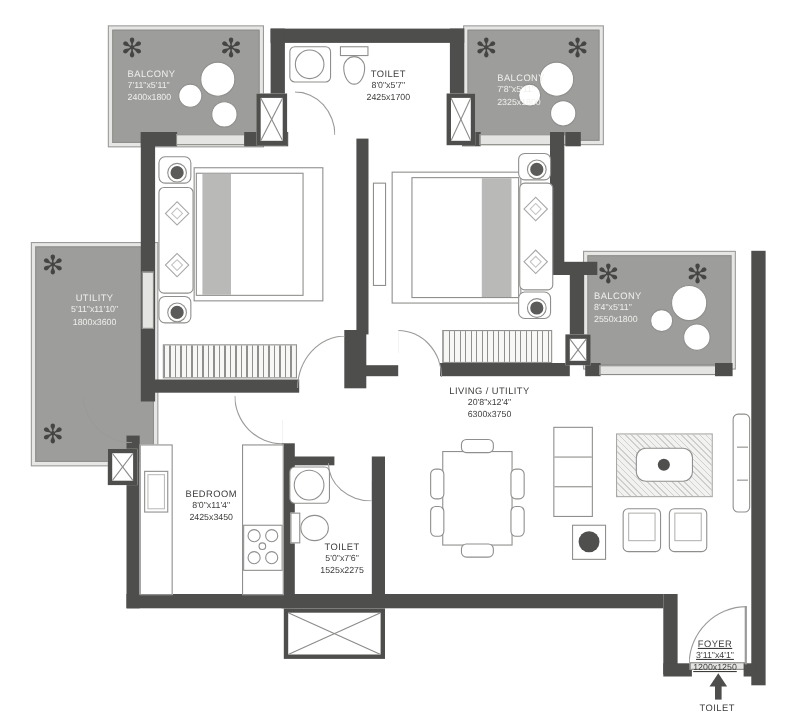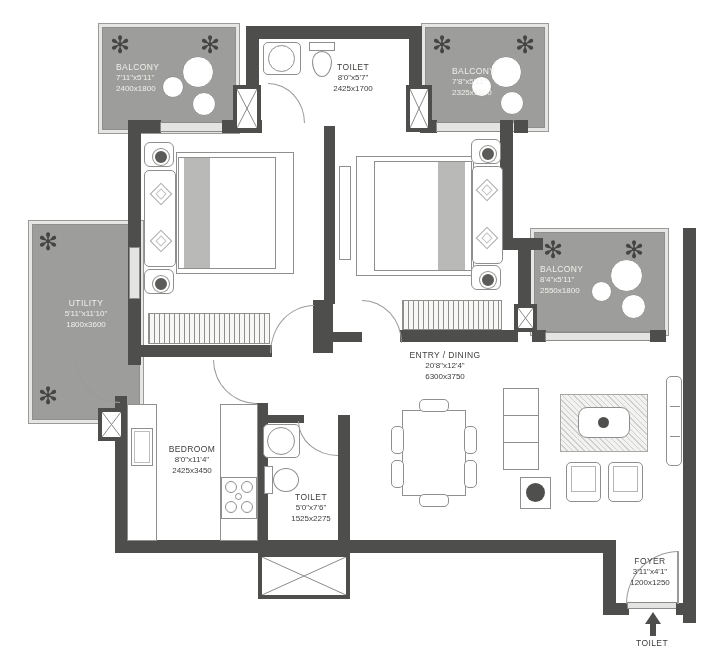--- a/index.html
+++ b/index.html
@@ -246,51 +246,51 @@
   </div>
 
   <div class="label light left" style="left:452px;top:66px;width:100px;">
     <div class="l1">BALCONY</div>
     <div class="l2">7'8"x5'11"</div>
     <div class="l2">2325x1800</div>
   </div>
 
 
 
-  <div class="label light" style="left:38px;top:266px;width:96px;margin-top:32px;">
+  <div class="label light" style="left:38px;top:266px;width:96px;">
     <div class="l1">UTILITY</div>
     <div class="l2">5'11"x11'10"</div>
     <div class="l2">1800x3600</div>
   </div>
 
   <div class="label light left" style="left:540px;top:264px;width:100px;">
     <div class="l1">BALCONY</div>
     <div class="l2">8'4"x5'11"</div>
     <div class="l2">2550x1800</div>
   </div>
 
   <div class="label" style="left:385px;top:350px;width:120px;">
-    <div class="l1">ENTRY / DINING</div>
+    <div class="l1">LIVING / UTILITY</div>
     <div class="l2">20'8"x12'4"</div>
     <div class="l2">6300x3750</div>
   </div>
 
   <div class="label" style="left:142px;top:444px;width:100px;">
     <div class="l1">BEDROOM</div>
     <div class="l2">8'0"x11'4"</div>
     <div class="l2">2425x3450</div>
   </div>
 
   <div class="label" style="left:262px;top:492px;width:98px;">
     <div class="l1">TOILET</div>
     <div class="l2">5'0"x7'6"</div>
     <div class="l2">1525x2275</div>
   </div>
 
-  <div class="label" style="left:606px;top:556px;width:88px;">
+  <div class="label" style="left:606px;top:580px;width:88px;text-decoration:underline;">
     <div class="l1">FOYER</div>
     <div class="l2">3'11"x4'1"</div>
     <div class="l2">1200x1250</div>
   </div>
 
   <div class="entry-arrow-head" style="left:645px;top:612px;"></div>
   <div class="entry-arrow-stem" style="left:650px;top:623px;width:6px;height:13px;"></div>
   <div class="label" style="left:612px;top:638px;width:80px;">
     <div class="l1">TOILET</div>
   </div>

